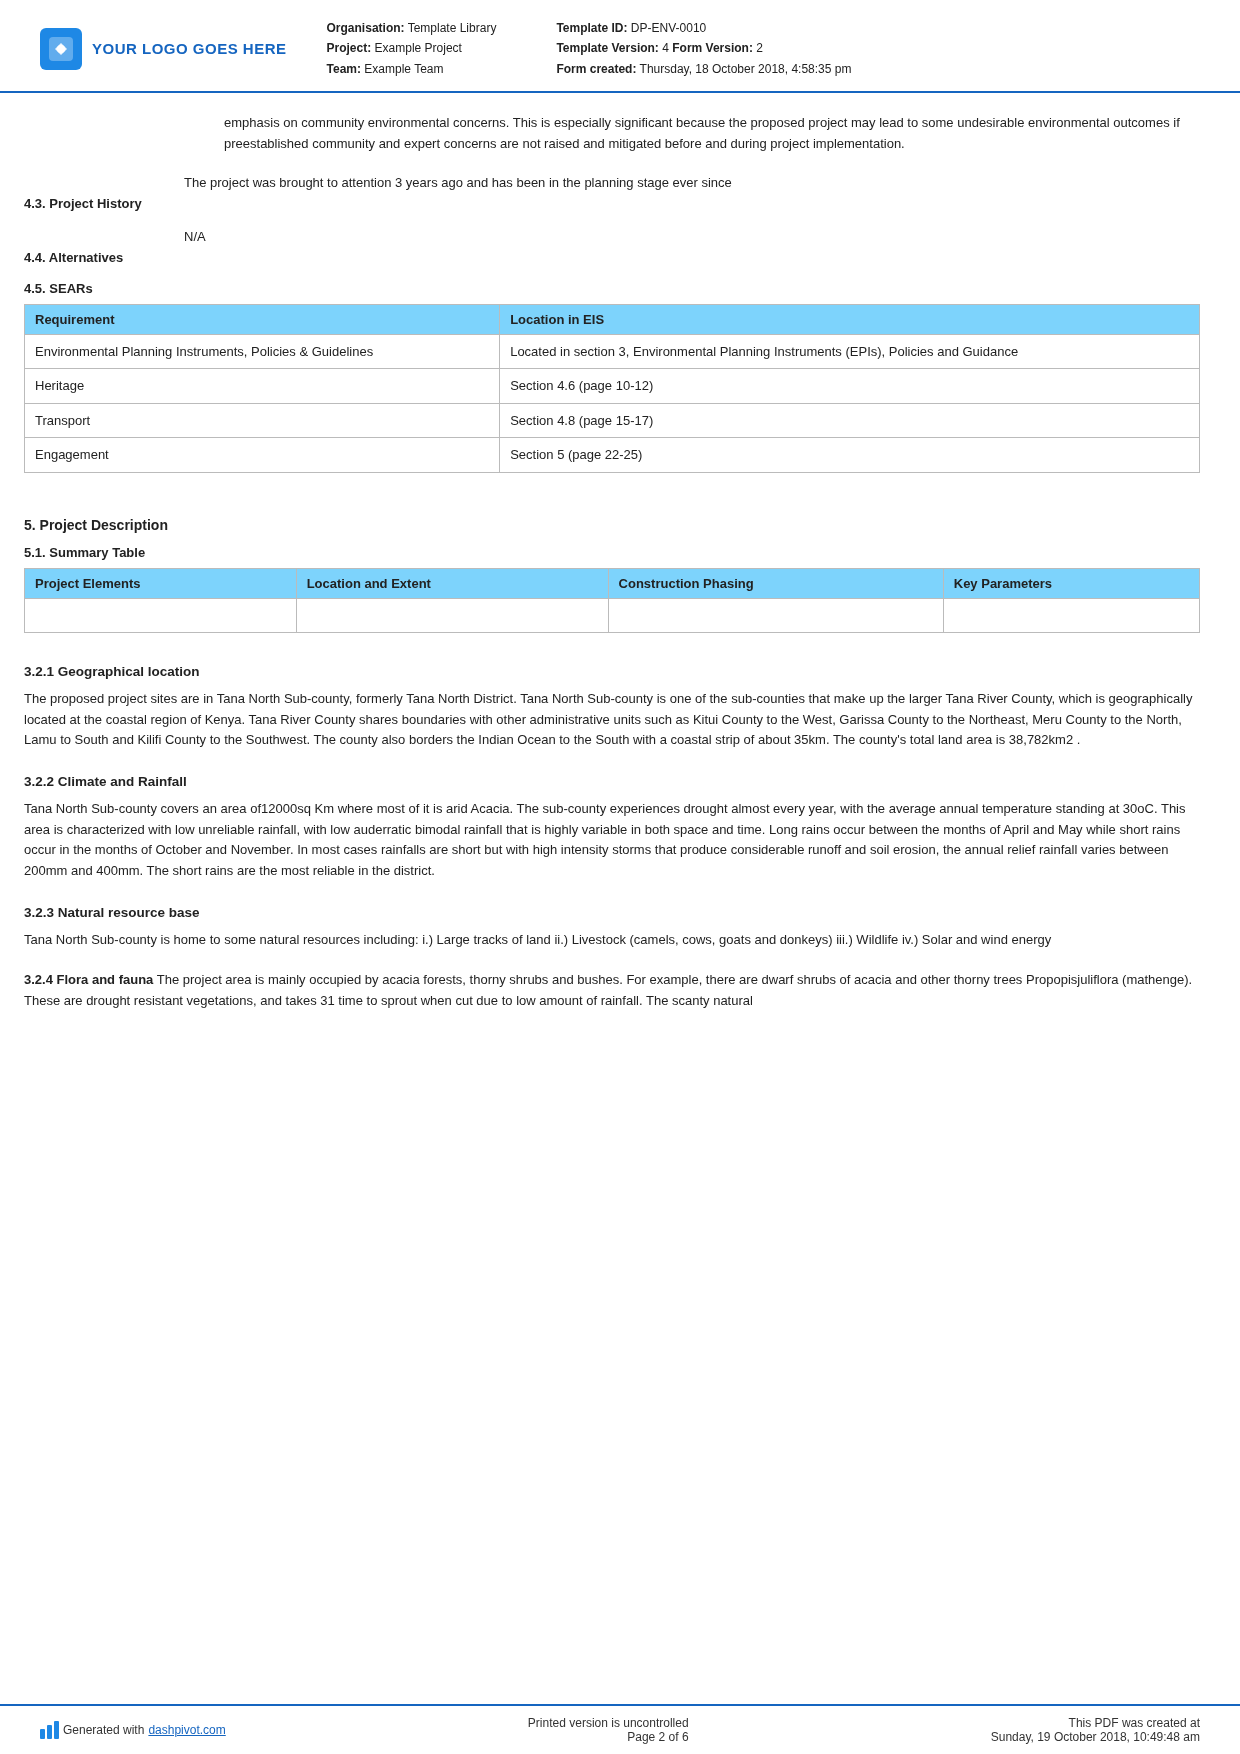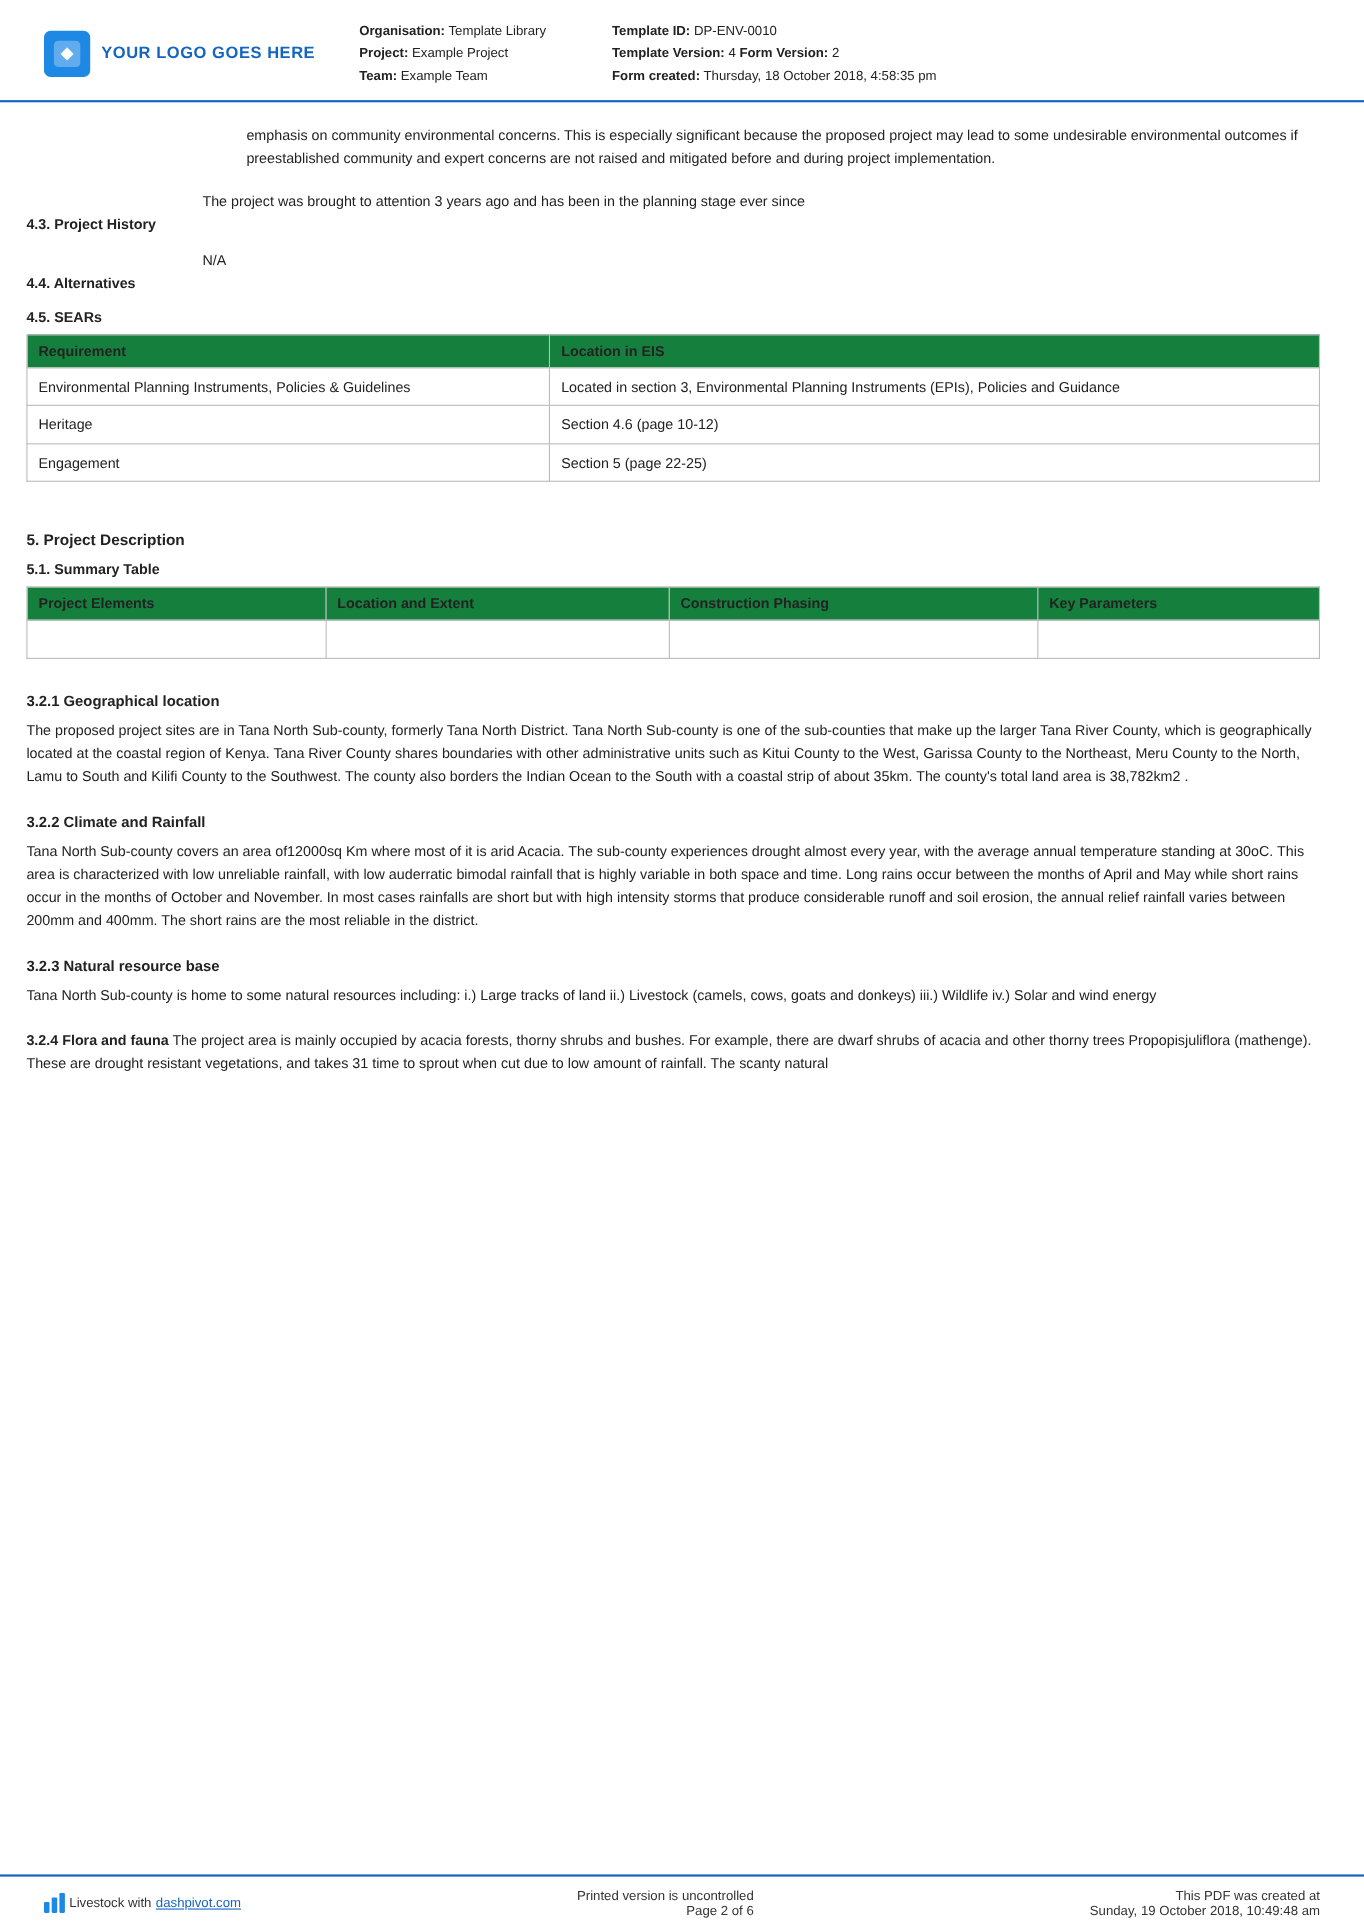--- a/index.html
+++ b/index.html
@@ -86,21 +86,21 @@
       line-height: 1.6;
     }
     
     table {
       width: 100%;
       border-collapse: collapse;
       margin-bottom: 14px;
       font-size: 13px;
     }
     table th {
-      background: #15803d;
+      background: #7dd3fc;
       border: 1px solid #bbb;
       padding: 7px 10px;
       text-align: left;
       font-weight: bold;
     }
     table td {
       border: 1px solid #bbb;
       padding: 7px 10px;
       vertical-align: top;
       line-height: 1.5;
@@ -226,20 +226,24 @@
           <tbody id="sears-tbody">
           <tr>
                 <td>Environmental Planning Instruments, Policies &amp; Guidelines</td>
                 <td>Located in section 3, Environmental Planning Instruments (EPIs), Policies and Guidance</td>
               </tr>
               <tr>
                 <td>Heritage</td>
                 <td>Section 4.6 (page 10-12)</td>
               </tr>
               <tr>
+                <td>Transport</td>
+                <td>Section 4.8 (page 15-17)</td>
+              </tr>
+              <tr>
                 <td>Engagement</td>
                 <td>Section 5 (page 22-25)</td>
               </tr>
             </tbody>
         </table>
       </div>
     </div>
 
     <div class="section-block" style="flex-direction:column; margin-bottom:8px;">
       <div class="section-title">5. Project Description</div>
@@ -298,21 +302,21 @@
   </div>
 
   <div class="footer">
     <div class="footer-left">
       <div class="footer-logo">
         <div class="footer-logo-icon">
           <div class="bar b1"></div>
           <div class="bar b2"></div>
           <div class="bar b3"></div>
         </div>
-        <span>Livestock with</span>
+        <span>Generated with</span>
         <a class="dashpivot-link" href="#">dashpivot.com</a>
       </div>
     </div>
     <div class="footer-center" style="text-align:right;">
       <span>Printed version is uncontrolled</span><br>
       <span>Page 2 of 6</span>
     </div>
     <div class="footer-right" style="text-align:right;">
       <span>This PDF was created at</span><br>
       <span>Sunday, 19 October 2018, 10:49:48 am</span>

